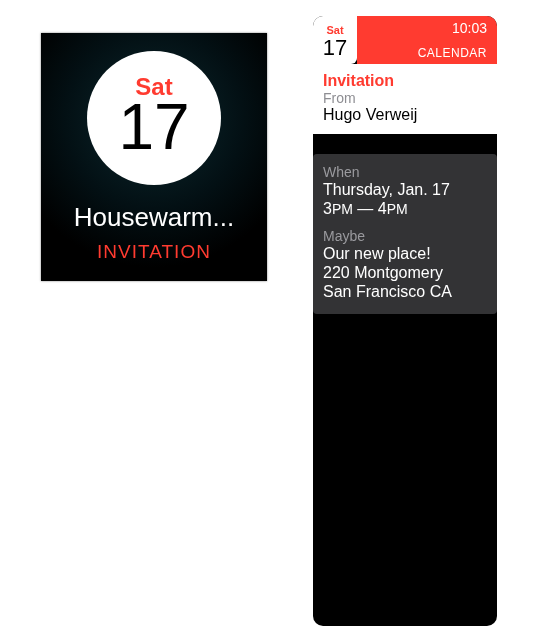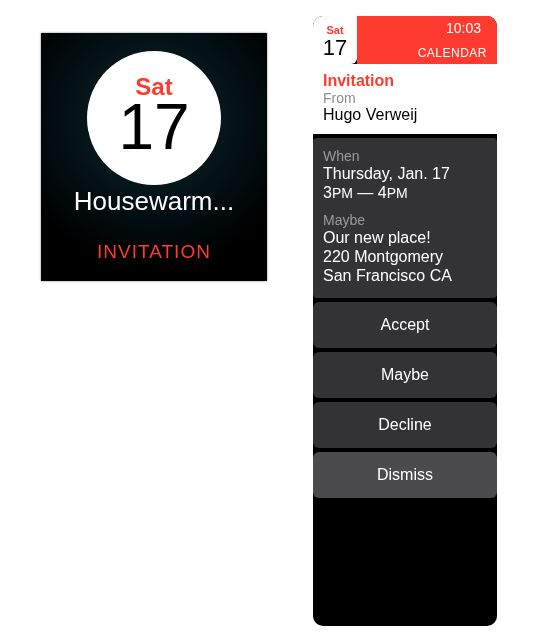--- a/index.html
+++ b/index.html
@@ -49,21 +49,21 @@
     margin-bottom: -6px;
   }
   .glance-daynum {
     color: #000;
     font-size: 64px;
     font-weight: 300;
     line-height: 1;
   }
   .glance-title {
     position: absolute;
-    bottom: 64px;
+    bottom: 48px;
     left: 0;
     right: 0;
     text-align: center;
     color: #fff;
     font-size: 26px;
     font-weight: 400;
     white-space: nowrap;
     overflow: hidden;
   }
   .glance-sub {
@@ -103,21 +103,21 @@
     display: flex;
     align-items: flex-end;
     justify-content: flex-end;
     padding-right: 10px;
     padding-bottom: 4px;
     position: relative;
   }
   .dc-time {
     position: absolute;
     top: 4px;
-    right: 16px;
+    right: 10px;
     font-size: 14px;
     color: #fff;
     font-weight: 400;
   }
   .dc-app {
     font-size: 12px;
     color: #fff;
     letter-spacing: 0.5px;
     font-weight: 500;
   }
@@ -170,21 +170,21 @@
   .dc-from-name {
     color: #000;
     font-size: 16px;
     line-height: 1.1;
   }
 
   
   .dc-section {
     background: #333335;
     padding: 10px 10px 12px 10px;
-    margin-top: 4px;
+    margin-top: 20px;
     border-radius: 4px;
   }
   .dc-sections-wrap {
     padding: 0;
   }
   .dc-label {
     color: #9a9a9e;
     font-size: 14px;
   }
   .dc-value {
@@ -262,20 +262,14 @@
       </div>
       <div class="dc-where">
         <div class="dc-label">Maybe</div>
         <div class="dc-value">Our new place!</div>
         <div class="dc-value">220 Montgomery</div>
         <div class="dc-value">San Francisco CA</div>
       </div>
     </div>
   </div>
 
-  <div class="dc-buttons">
-    <div class="dc-btn">Accept</div>
-    <div class="dc-btn">Maybe</div>
-    <div class="dc-btn">Decline</div>
-    <div class="dc-btn dismiss">Dismiss</div>
-  </div>
 
 </div>
 
 </body></html>

